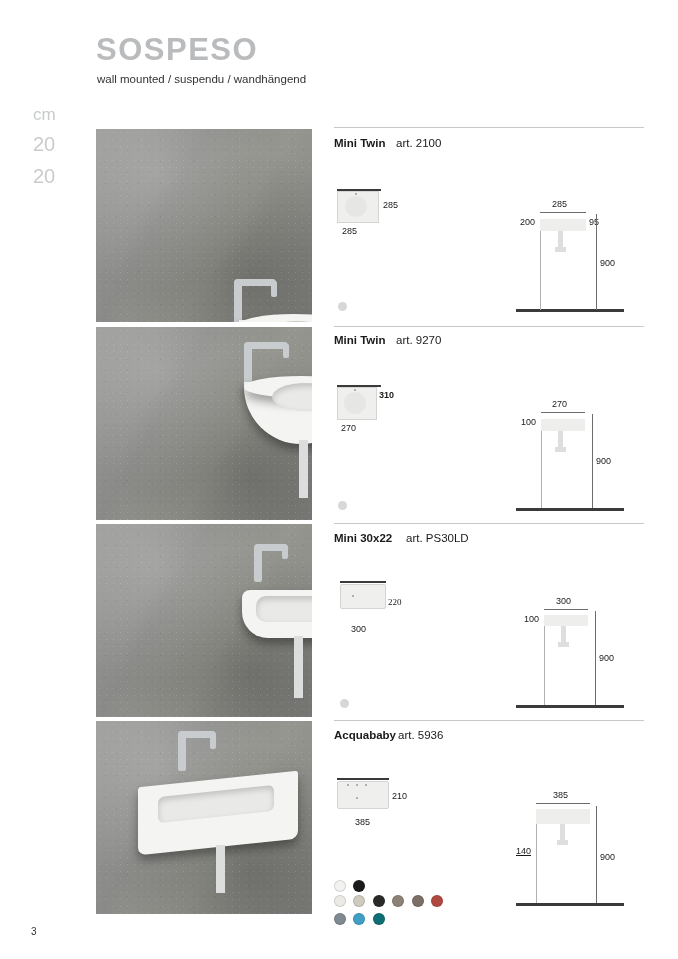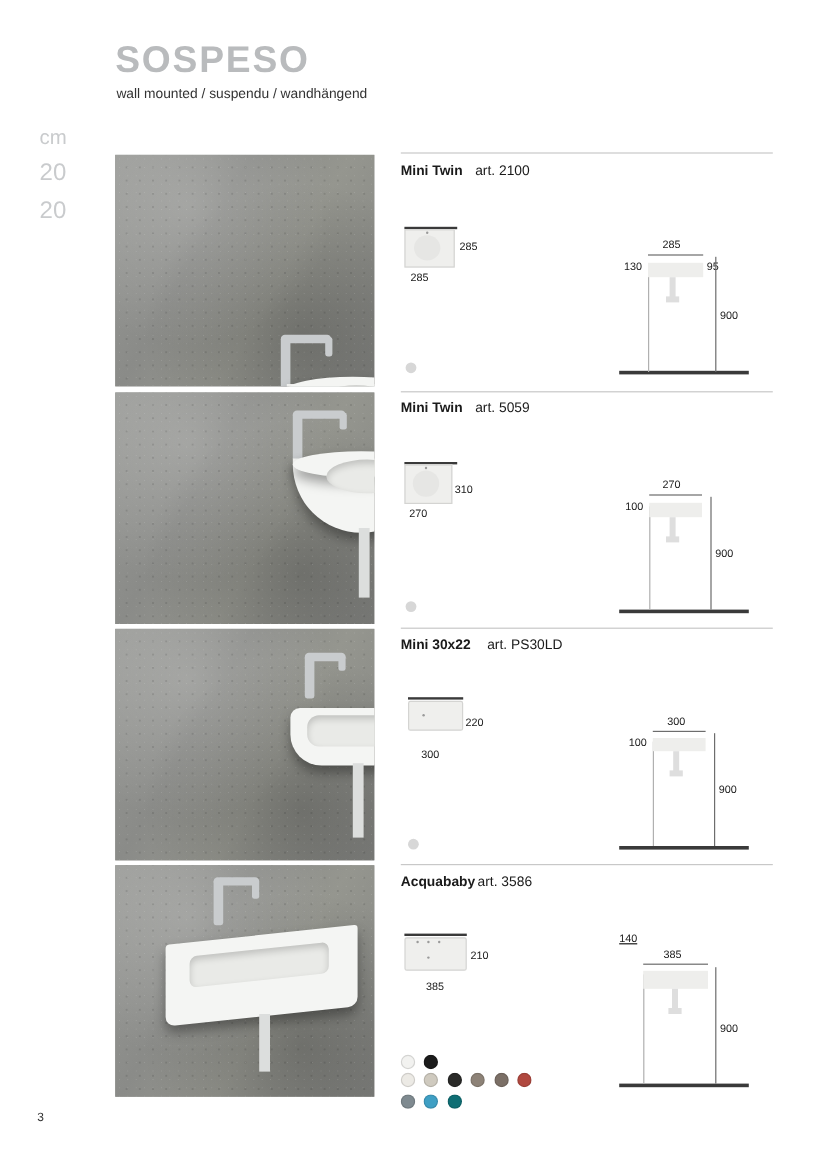--- a/index.html
+++ b/index.html
@@ -253,48 +253,48 @@
 <div class="dim" style="left:383px; top:200px;">285</div>
 <div class="dim" style="left:342px; top:226px;">285</div>
 
 <div class="elev-wall" style="left:516px; top:309px; width:108px; height:3px;"></div>
 <div class="vline-light" style="left:540px; top:222px; height:88px;"></div>
 <div class="elev-basin" style="left:540px; top:219px; width:46px; height:12px;"></div>
 <div class="elev-trap" style="left:558px; top:231px; width:5px; height:18px;"></div>
 <div class="elev-trap" style="left:555px; top:247px; width:11px; height:5px;"></div>
 <div class="arrowline-h" style="left:540px; top:212px; width:46px;"></div>
 <div class="dim" style="left:552px; top:199px;">285</div>
-<div class="dim" style="left:520px; top:217px;">130</div>
+<div class="dim" style="left:520px; top:217px;">200</div>
 <div class="dim" style="left:589px; top:217px;">95</div>
 <div class="arrowline" style="left:596px; top:214px; height:96px;"></div>
 <div class="dim" style="left:600px; top:258px;">900</div>
 <div class="wm-circle" style="left:338px; top:302px;"></div>
 
 <div class="hline" style="top:326px;"></div>
 
 <div class="photo" style="top:327px;">
   <div class="wallbg"></div>
     <div class="speckle"></div>
   <div class="faucet" style="left:148px; top:17px; width:8px; height:40px;"></div>
   <div class="faucet" style="left:148px; top:15px; width:44px; height:7px; border-radius:4px;"></div>
   <div class="faucet" style="left:187px; top:17px; width:6px; height:14px;"></div>
   <div class="basin" style="left:148px; top:55px; width:114px; height:62px; border-radius:0 0 58px 58px;"></div>
   <div class="basin" style="left:148px; top:49px; width:114px; height:22px; border-radius:50%;"></div>
   <div class="bowl" style="left:176px; top:56px; width:68px; height:28px;"></div>
   <div class="drainpipe" style="left:203px; top:113px; height:58px;"></div>
 </div>
 
 <div class="prod-name" style="top:334px;">Mini Twin</div>
-<div class="prod-art" style="left:396px; top:334px;">art. 5059</div>
+<div class="prod-art" style="left:396px; top:334px;">art. 9270</div>
 
 <div class="plan-wall" style="left:337px; top:385px; width:44px;"></div>
 <div class="plan-shape" style="left:337px; top:387px; width:38px; height:31px;"></div>
 <div class="plan-round" style="left:344px; top:392px; width:22px; height:22px;"></div>
 <div class="dot" style="left:354px; top:389px;"></div>
-<div class="dim" style="left:379px; top:403px;">310</div>
+<div class="dim" style="left:379px; top:390px;font-weight:bold;">310</div>
 <div class="dim" style="left:341px; top:423px;">270</div>
 
 <div class="elev-wall" style="left:516px; top:508px; width:108px; height:3px;"></div>
 <div class="vline-light" style="left:541px; top:422px; height:86px;"></div>
 <div class="elev-basin" style="left:541px; top:419px; width:44px; height:12px;"></div>
 <div class="elev-trap" style="left:558px; top:431px; width:5px; height:18px;"></div>
 <div class="elev-trap" style="left:555px; top:447px; width:11px; height:5px;"></div>
 <div class="arrowline-h" style="left:541px; top:412px; width:44px;"></div>
 <div class="dim" style="left:552px; top:399px;">270</div>
 <div class="dim" style="left:521px; top:417px;">100</div>
@@ -314,21 +314,21 @@
   <div class="bowl" style="left:160px; top:72px; width:90px; height:26px; border-radius:10px;"></div>
   <div class="drainpipe" style="left:198px; top:112px; height:62px;"></div>
 </div>
 
 <div class="prod-name" style="top:532px;">Mini 30x22</div>
 <div class="prod-art" style="left:406px; top:532px;">art. PS30LD</div>
 
 <div class="plan-wall" style="left:340px; top:581px; width:46px;"></div>
 <div class="plan-shape" style="left:340px; top:584px; width:44px; height:23px; border-radius:2px;"></div>
 <div class="dot" style="left:352px; top:595px;"></div>
-<div class="dim" style="left:388px; top:597px;">220</div>
+<div class="dim" style="left:388px; top:597px;font-family:Liberation Serif, serif;">220</div>
 <div class="dim" style="left:351px; top:624px;">300</div>
 
 <div class="elev-wall" style="left:516px; top:705px; width:108px; height:3px;"></div>
 <div class="vline-light" style="left:544px; top:618px; height:87px;"></div>
 <div class="elev-basin" style="left:544px; top:615px; width:44px; height:11px;"></div>
 <div class="elev-trap" style="left:561px; top:626px; width:5px; height:18px;"></div>
 <div class="elev-trap" style="left:558px; top:642px; width:11px; height:5px;"></div>
 <div class="arrowline-h" style="left:544px; top:609px; width:44px;"></div>
 <div class="dim" style="left:556px; top:596px;">300</div>
 <div class="dim" style="left:524px; top:614px;">100</div>
@@ -343,39 +343,39 @@
     <div class="speckle"></div>
   <div class="faucet" style="left:82px; top:12px; width:8px; height:38px;"></div>
   <div class="faucet" style="left:82px; top:10px; width:38px; height:7px; border-radius:4px;"></div>
   <div class="faucet" style="left:114px; top:12px; width:6px; height:16px;"></div>
   <div class="basin" style="left:42px; top:58px; width:160px; height:68px; border-radius:3px 3px 8px 8px; transform:skewY(-6deg);"></div>
   <div class="bowl" style="left:62px; top:70px; width:116px; height:26px; border-radius:6px; transform:skewY(-6deg);"></div>
   <div class="drainpipe" style="left:120px; top:124px; height:48px;"></div>
 </div>
 
 <div class="prod-name" style="top:729px;">Acquababy</div>
-<div class="prod-art" style="left:398px; top:729px;">art. 3586</div>
+<div class="prod-art" style="left:398px; top:729px;">art. 5936</div>
 
 <div class="plan-wall" style="left:337px; top:778px; width:52px;"></div>
 <div class="plan-shape" style="left:337px; top:781px; width:50px; height:26px; border-radius:2px;"></div>
 <div class="dot" style="left:347px; top:784px;"></div>
 <div class="dot" style="left:356px; top:784px;"></div>
 <div class="dot" style="left:365px; top:784px;"></div>
 <div class="dot" style="left:356px; top:797px;"></div>
 <div class="dim" style="left:392px; top:791px;">210</div>
 <div class="dim" style="left:355px; top:817px;">385</div>
 
 <div class="elev-wall" style="left:516px; top:903px; width:108px; height:3px;"></div>
 <div class="vline-light" style="left:536px; top:812px; height:91px;"></div>
 <div class="elev-basin" style="left:536px; top:809px; width:54px; height:15px;"></div>
 <div class="elev-trap" style="left:560px; top:824px; width:5px; height:18px;"></div>
 <div class="elev-trap" style="left:557px; top:840px; width:11px; height:5px;"></div>
 <div class="arrowline-h" style="left:536px; top:803px; width:54px;"></div>
 <div class="dim" style="left:553px; top:790px;">385</div>
-<div class="dim" style="left:516px; top:777px;text-decoration:underline;">140</div>
+<div class="dim" style="left:516px; top:846px;text-decoration:underline;">140</div>
 <div class="arrowline" style="left:596px; top:806px; height:97px;"></div>
 <div class="dim" style="left:600px; top:852px;">900</div>
 
 <div class="swatches">
   <div class="swatch-row">
     <span class="swatch" style="background:#f2f2f0"></span>
     <span class="swatch" style="background:#1b1b1b"></span>
   </div>
   <div class="swatch-row">
     <span class="swatch" style="background:#eceae5"></span>

